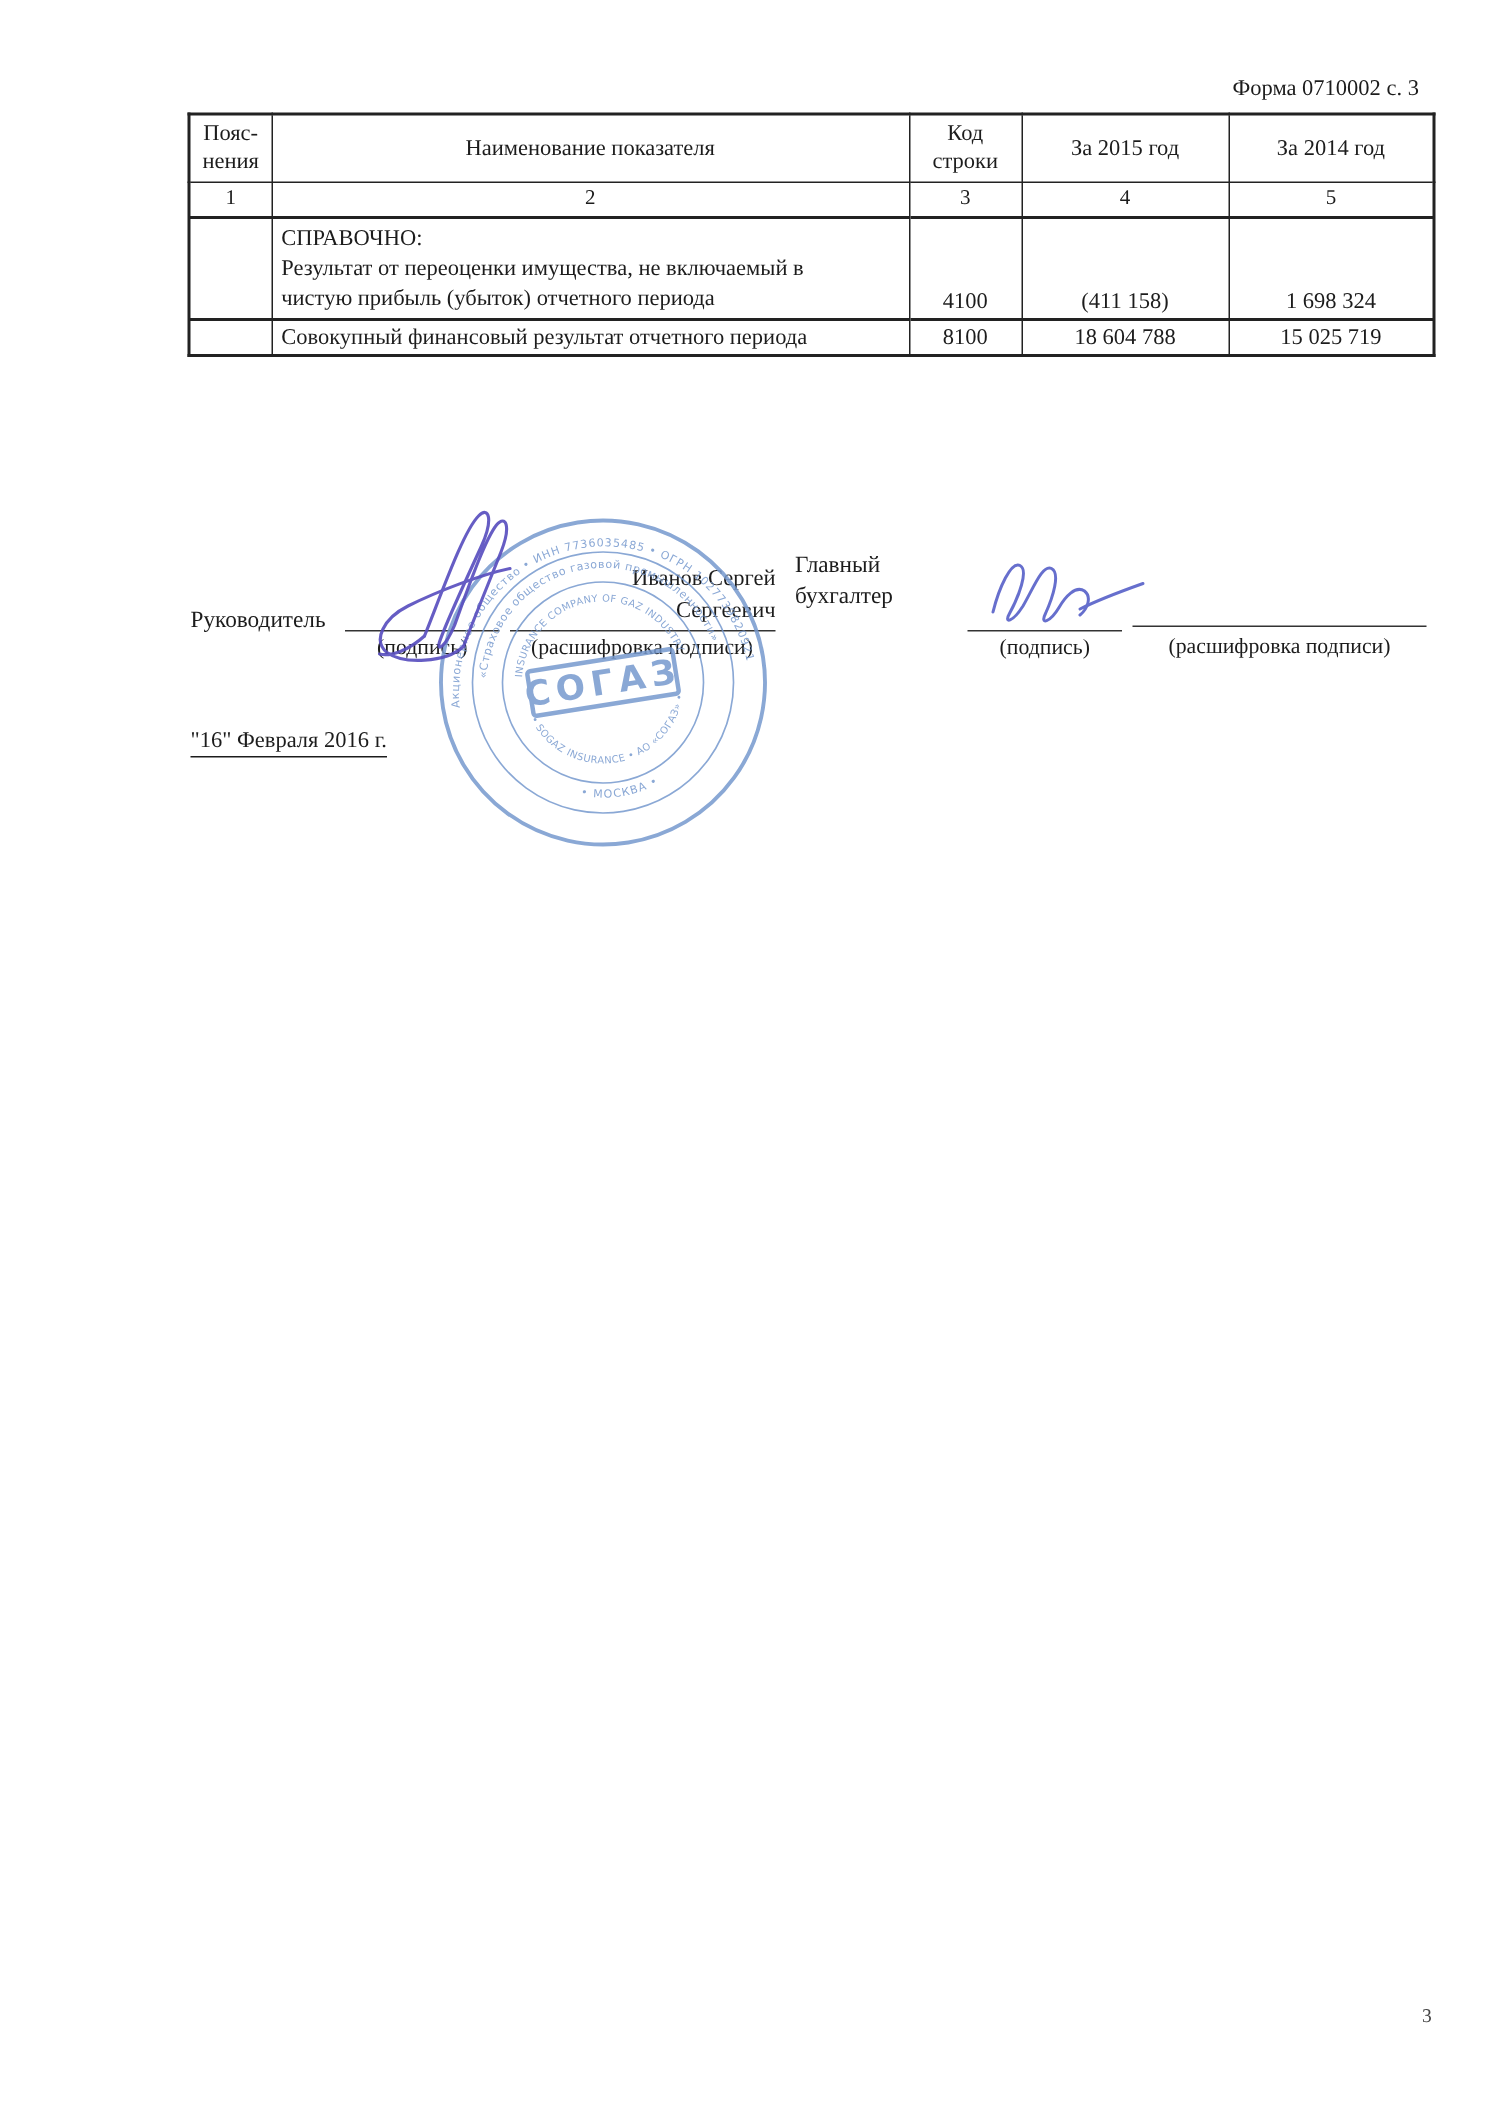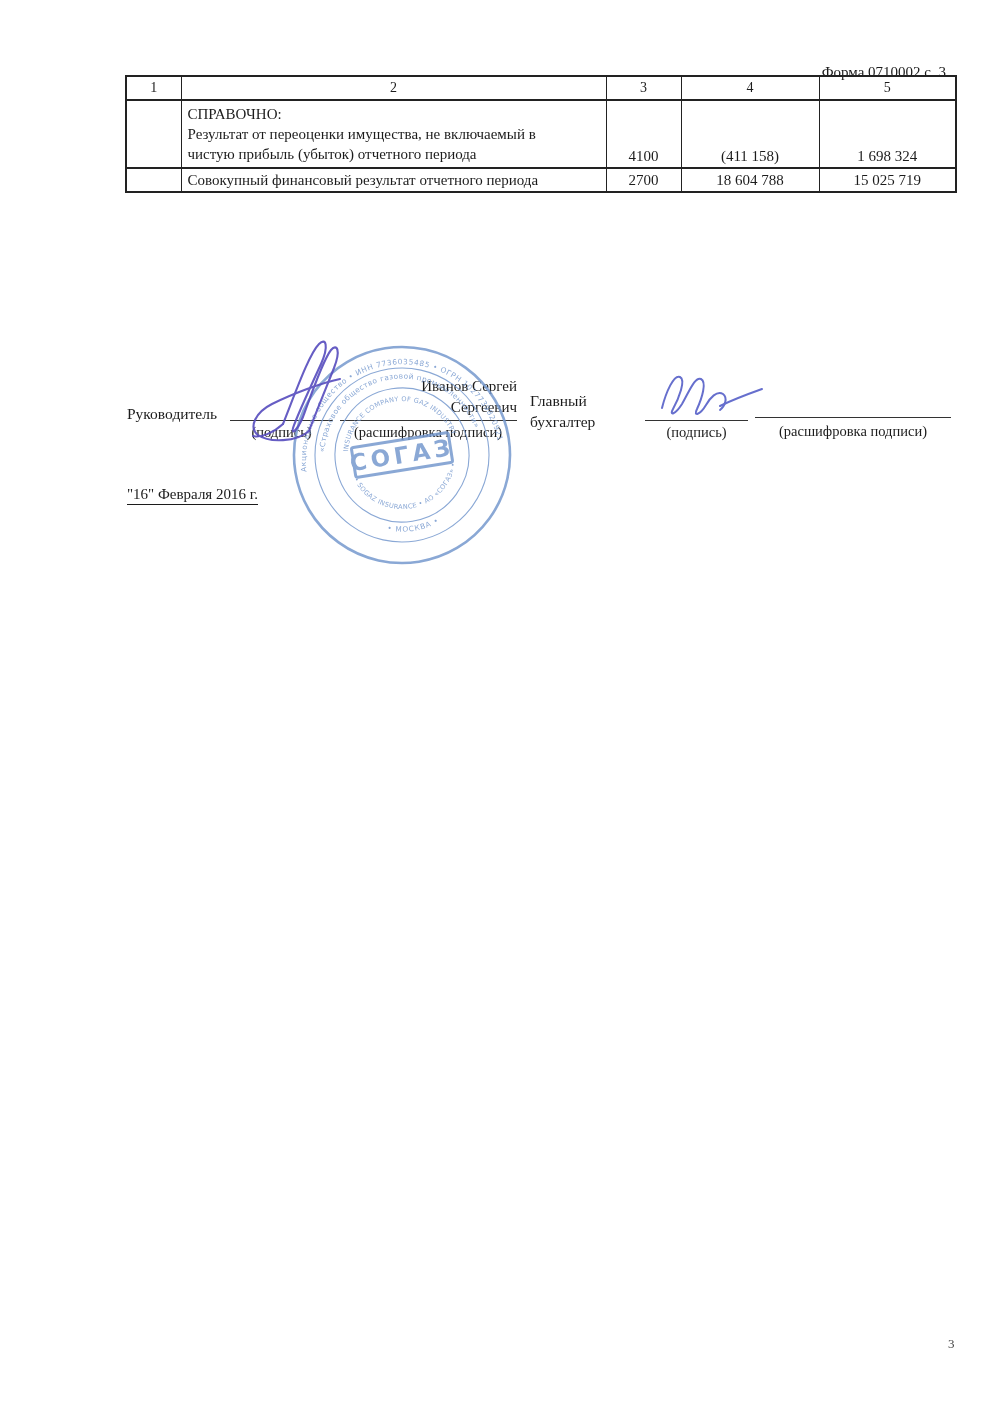--- a/index.html
+++ b/index.html
@@ -1,21 +1,21 @@
 <!DOCTYPE html>
 <html><head>
 <meta charset="utf-8">
 <style>
   html,body{margin:0;padding:0;background:#e8e8e8;}
   .page{
     position:relative;width:990px;height:1401px;background:#ffffff;
     font-family:"Liberation Serif", serif;color:#1c1c1c;overflow:hidden;
   }
   .form-header{
-    position:absolute;top:64px;right:44px;font-size:15px;margin-left:16px;
+    position:absolute;top:51px;right:44px;font-size:15px;margin-left:16px;
   }
   
   table.fin{
     position:absolute;left:125px;top:75px;width:830px;
     border-collapse:collapse;table-layout:fixed;
     font-size:15px;line-height:20px;
   }
   table.fin th, table.fin td{
     border:1px solid #222;padding:1px 6px;font-weight:normal;
     overflow:hidden;
@@ -58,20 +58,29 @@
 
   <table class="fin">
     <colgroup>
       <col style="width:55px">
         <col style="width:425px">
         <col style="width:75px">
         <col style="width:138px">
         <col style="width:137px">
     </colgroup>
     <thead>
+      <tr class="head-row">
+        <th>Пояс-
+нения</th>
+        <th>Наименование показателя</th>
+        <th>Код
+строки</th>
+        <th>За 2015 год</th>
+        <th>За 2014 год</th>
+      </tr>
       <tr class="num-row">
         <td>1</td>
         <td>2</td>
         <td>3</td>
         <td>4</td>
         <td>5</td>
       </tr>
     </thead>
     <tbody>
       <tr class="r0">
@@ -79,36 +88,36 @@
         <td class="c-name">СПРАВОЧНО:
 Результат от переоценки имущества, не включаемый в
 чистую прибыль (убыток) отчетного периода</td>
         <td class="c-code vbottom">4100</td>
         <td class="c-val vbottom">(411 158)</td>
         <td class="c-val vbottom">1 698 324</td>
       </tr>
       <tr class="r2">
         <td class="c-exp"></td>
         <td class="c-name vmid">Совокупный финансовый результат отчетного периода</td>
-        <td class="c-code vmid">2700</td>
+        <td class="c-code vmid">8100</td>
         <td class="c-val vmid">18 604 788</td>
         <td class="c-val vmid">15 025 719</td>
       </tr>
     </tbody>
   </table>
 
   <div class="sig-label" style="left:127px;top:403px;">Руководитель</div>
   <div class="sig-line" style="left:230px;top:420px;width:103px;"></div>
   <div class="sig-caption" style="left:230px;top:424px;width:103px;">(подпись)</div>
   <div class="sig-name" style="left:340px;top:376px;width:177px;white-space:pre-line;">Иванов Сергей
 Сергеевич</div>
   <div class="sig-line" style="left:340px;top:420px;width:177px;"></div>
   <div class="sig-caption" style="left:332px;top:424px;width:192px;">(расшифровка подписи)</div>
 
-  <div class="sig-label" style="left:530px;top:390px;white-space:pre-line;">Главный
+  <div class="sig-label" style="left:530px;top:366px;white-space:pre-line;">Главный
 бухгалтер</div>
   <div class="sig-line" style="left:645px;top:420px;width:103px;"></div>
   <div class="sig-caption" style="left:645px;top:424px;width:103px;">(подпись)</div>
   <div class="sig-line" style="left:755px;top:417px;width:196px;"></div>
   <div class="sig-caption" style="left:755px;top:423px;width:196px;">(расшифровка подписи)</div>
 
   <div class="date-line">"16" Февраля 2016 г.</div>
 
   <svg class="stamp-svg" width="234" height="230" viewBox="0 0 230 230">
     <g transform="rotate(-9 115 115)" fill="none" stroke="#7699ce">

